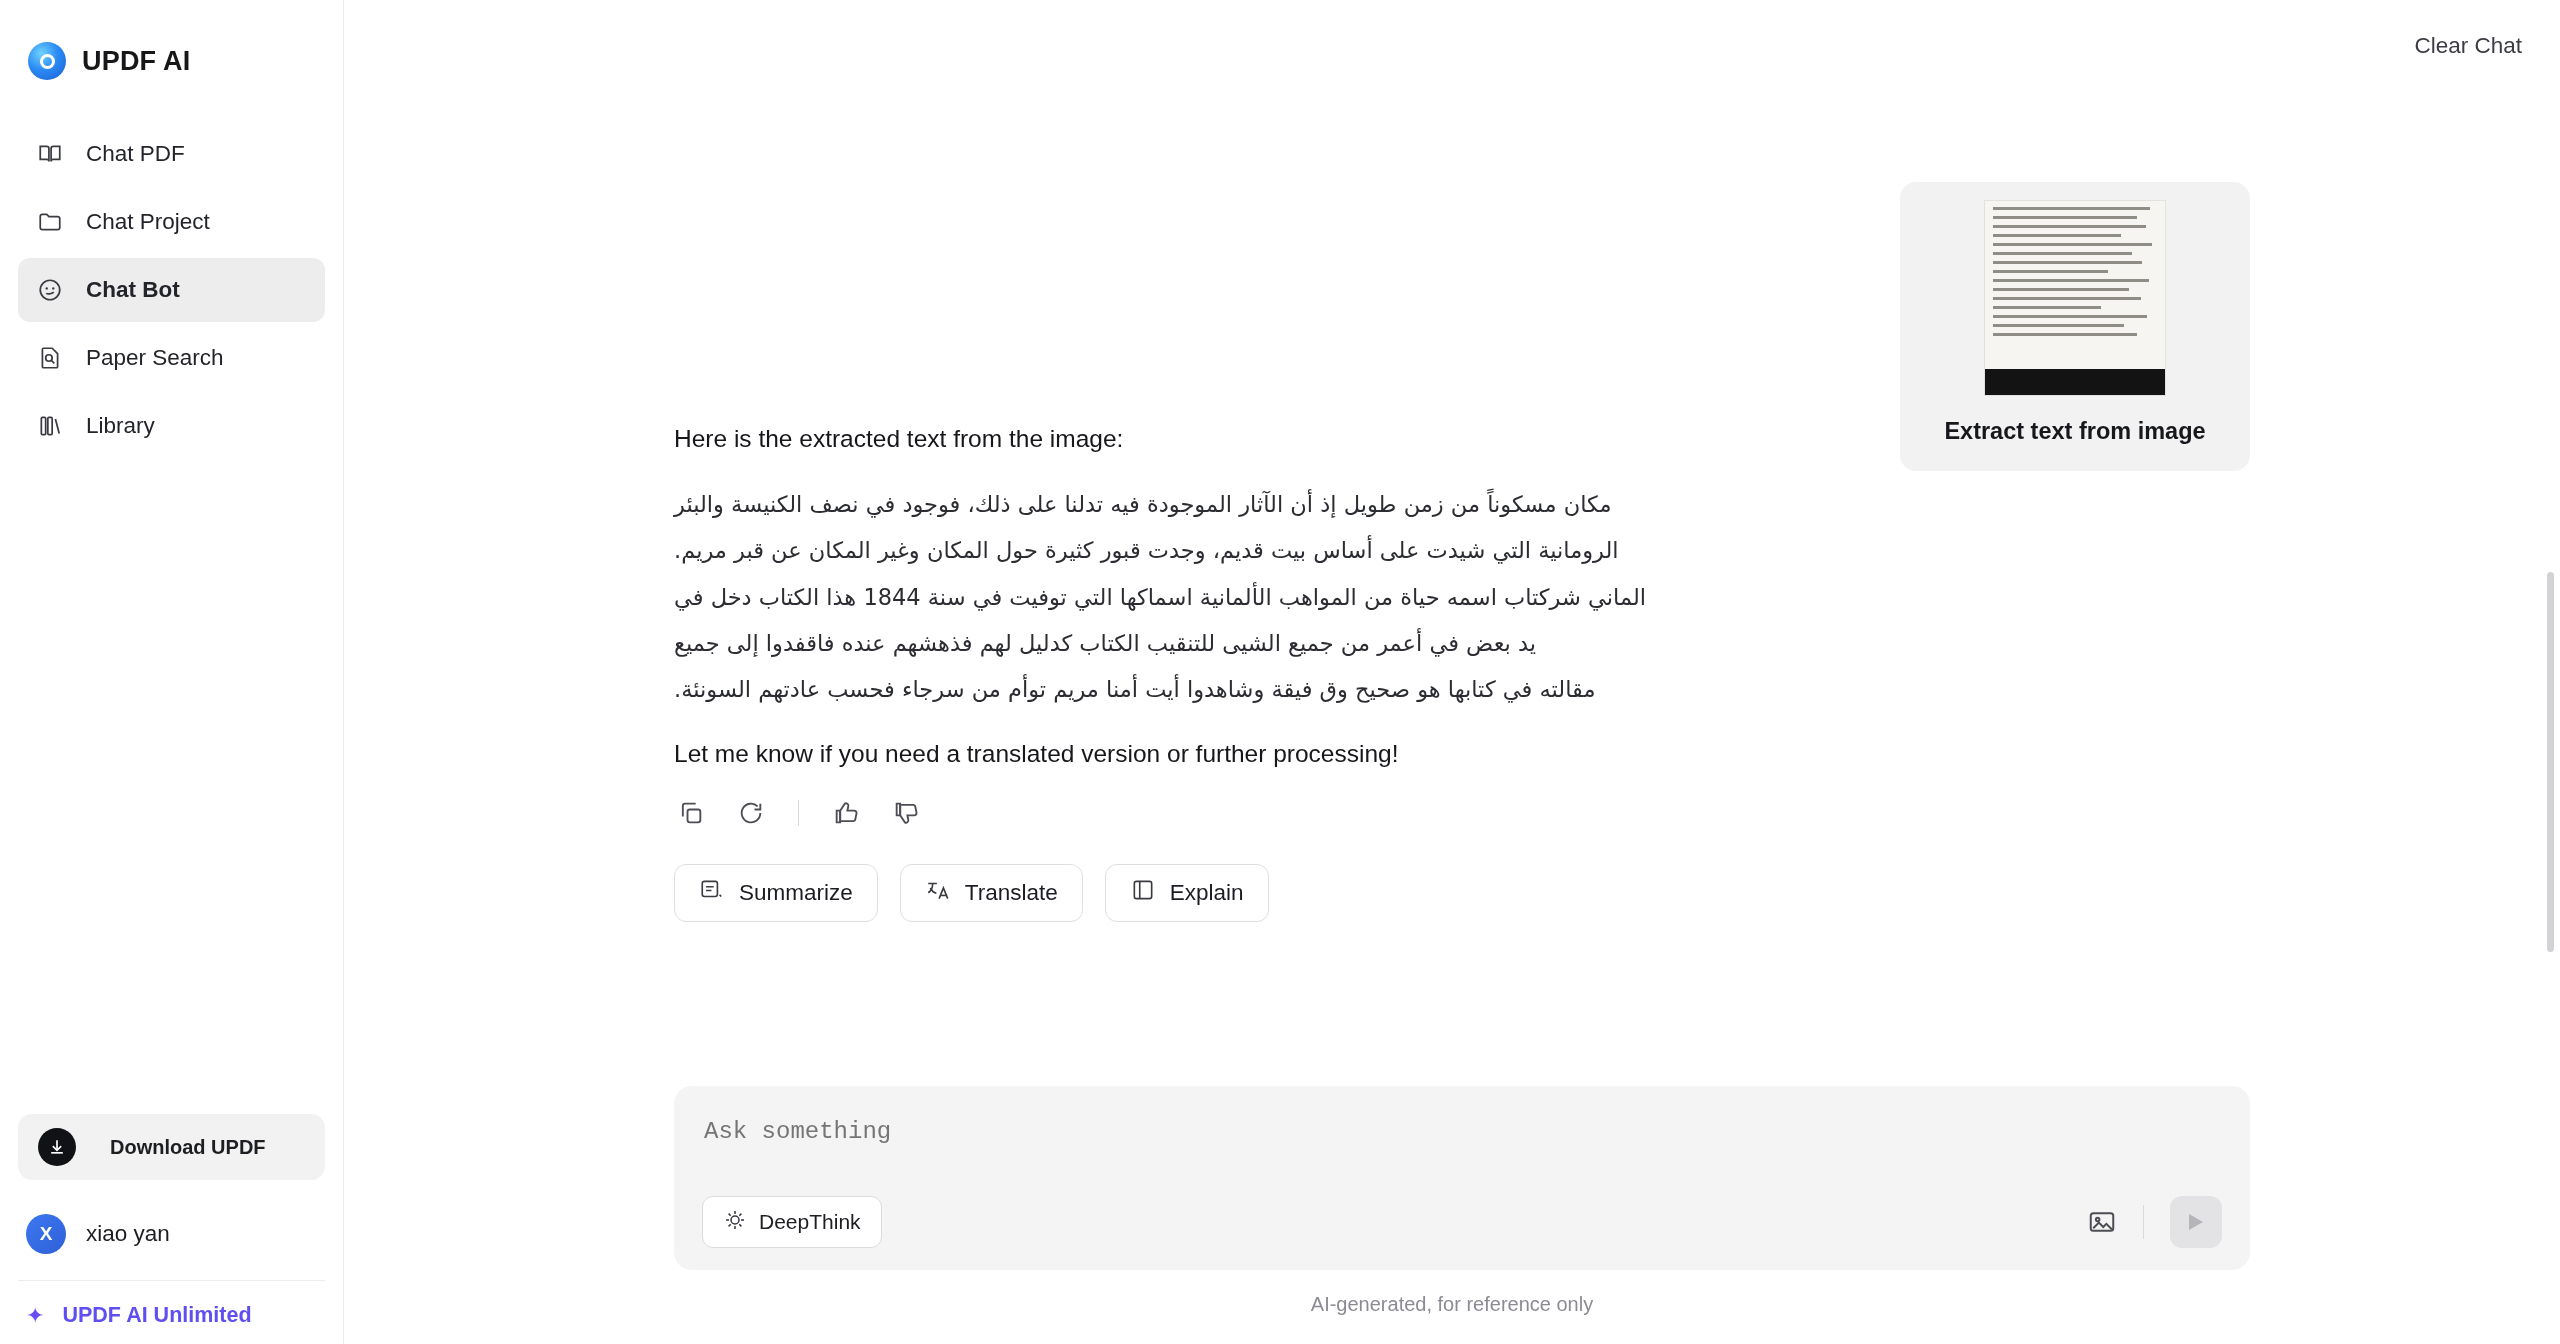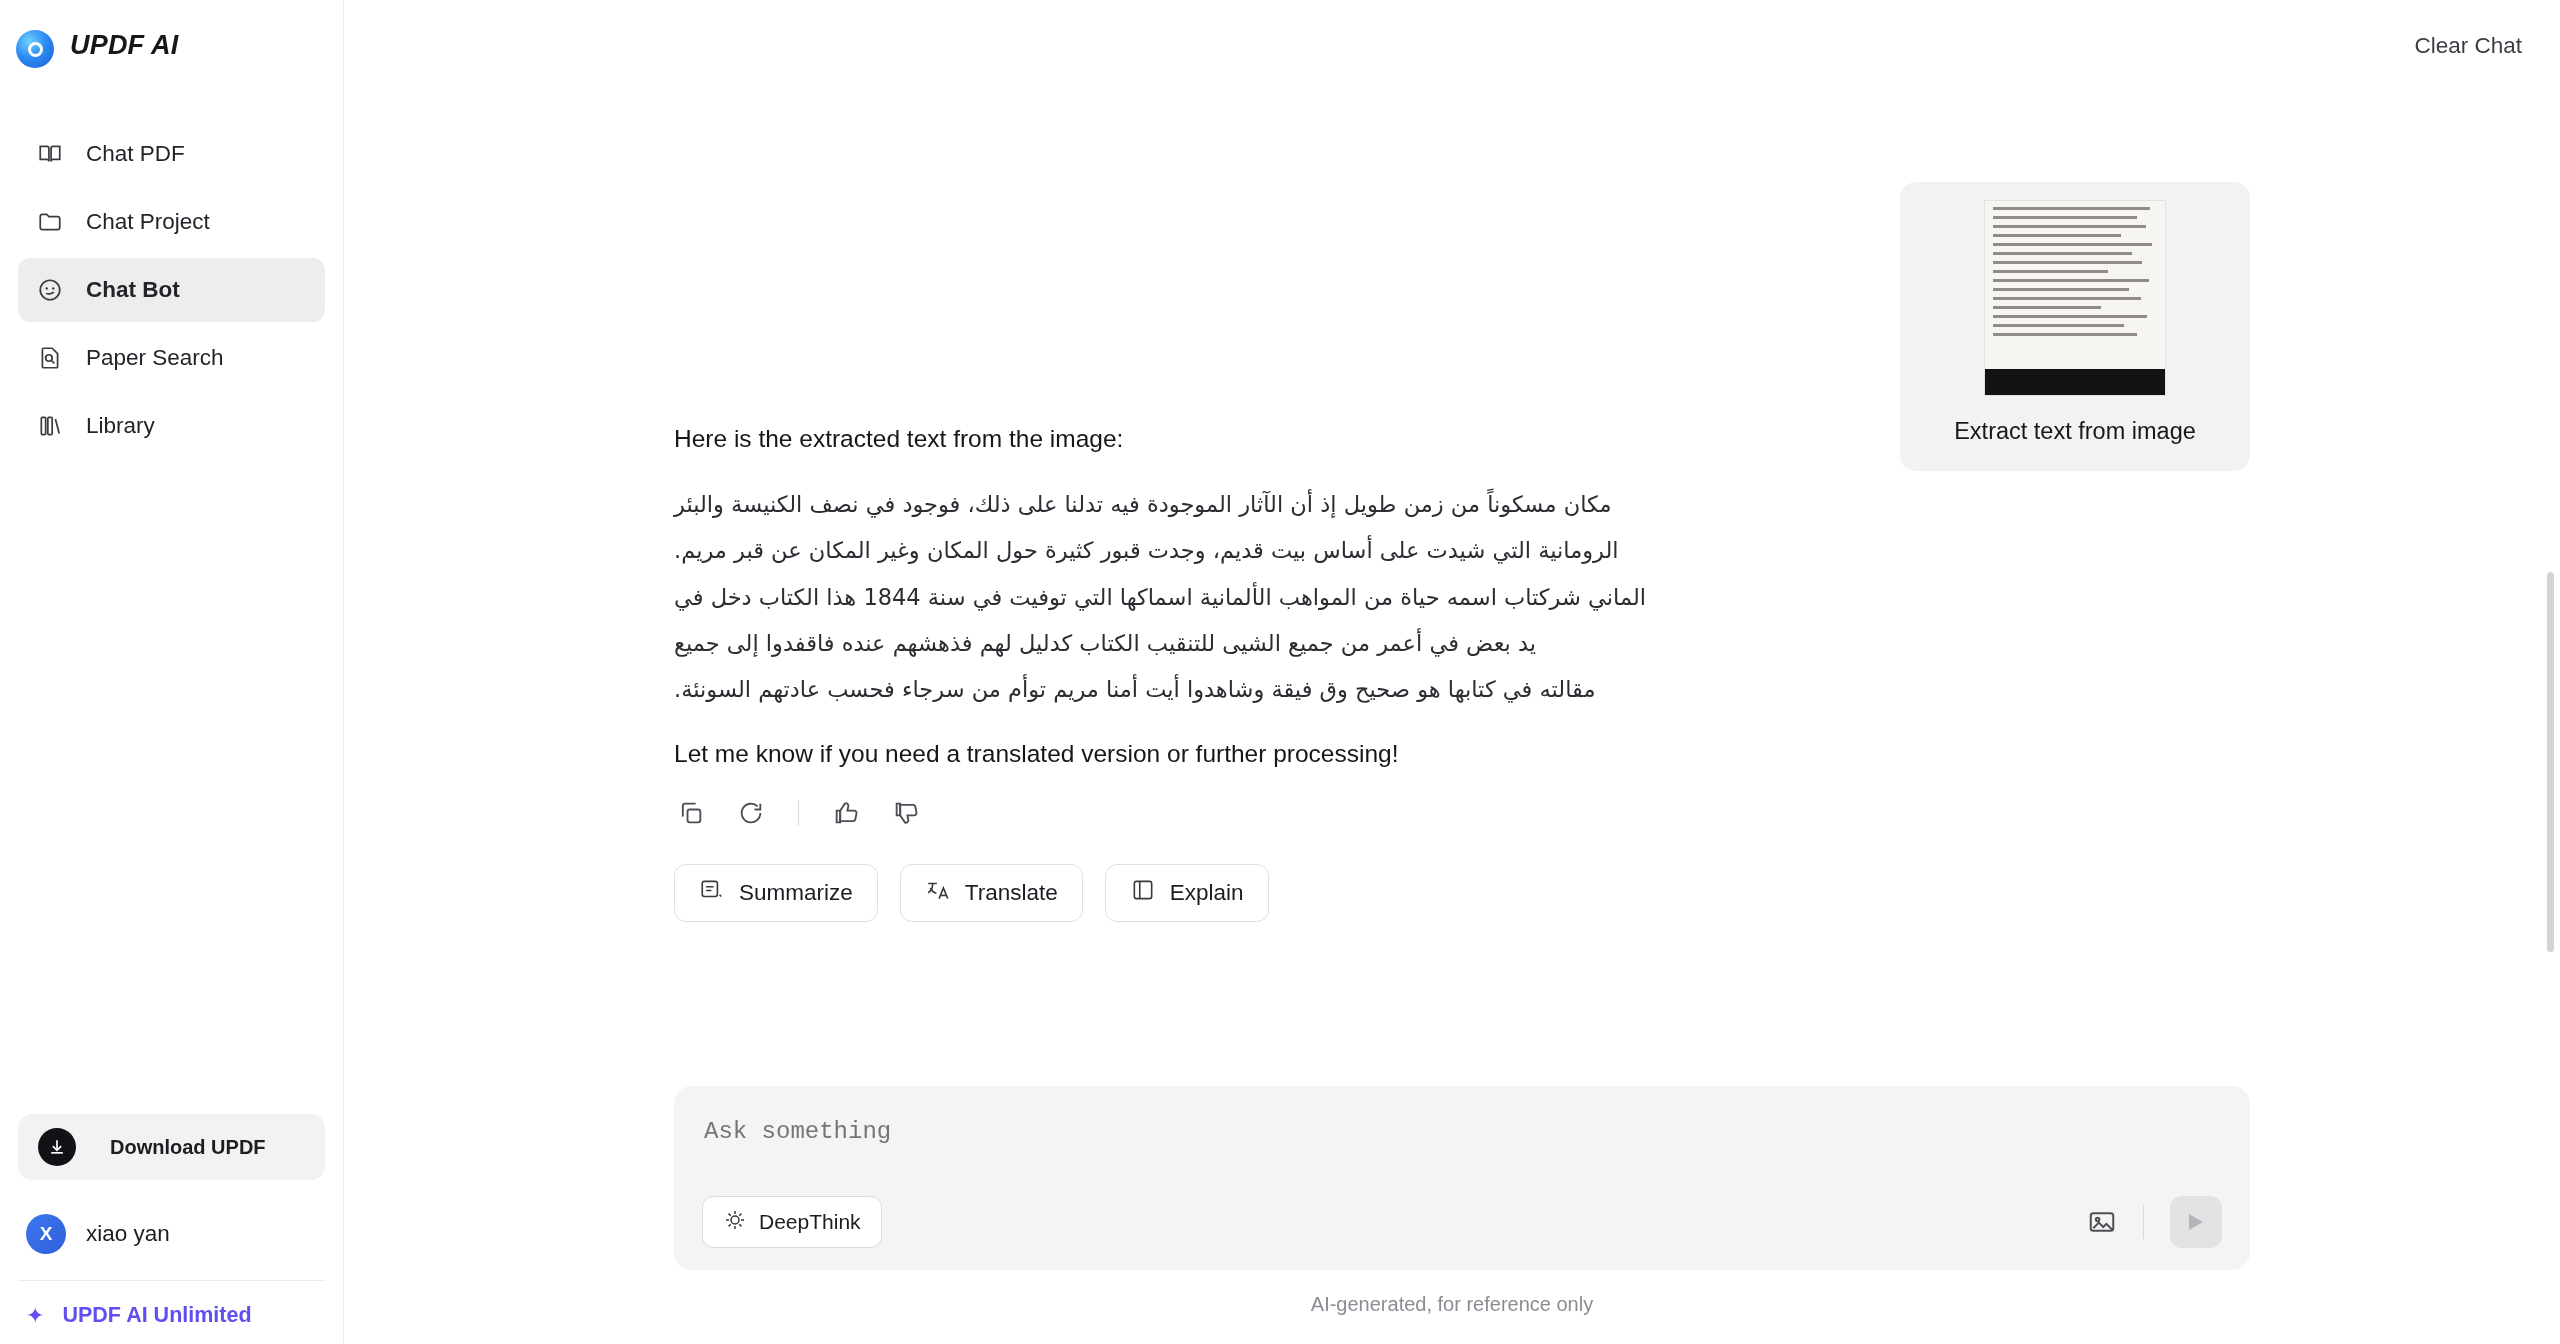--- a/index.html
+++ b/index.html
@@ -21,25 +21,24 @@
     height: 100%;
     background: #ffffff;
     border-right: 1px solid #ececec;
     display: flex;
     flex-direction: column;
     position: relative;
     flex: 0 0 344px;
   }
   .brand {
     display: flex;
-    align-items: flex-start;
+    align-items: center;
     gap: 16px;
-    padding: 30px 0 0 16px;
+    padding: 30px 0 0 28px;
     height: 92px;
-    font-style: italic;
   }
   .brand-logo {
     width: 38px; height: 38px;
     border-radius: 50%;
     background: radial-gradient(circle at 35% 30%, #6fd3ff 0%, #2c8bf5 45%, #1a5fd0 100%);
     display: flex; align-items: center; justify-content: center;
     flex: 0 0 38px;
   }
   .brand-logo .inner {
     width: 15px; height: 15px;
@@ -155,20 +154,21 @@
 
   
   .user-msg {
     position: absolute;
     right: 310px;
     top: 90px;
     width: 350px;
     background: #f2f2f3;
     border-radius: 16px;
     padding: 18px 18px 0 18px;
+    font-weight: bold;
   }
   .img-thumb {
     width: 182px;
     height: 196px;
     margin: 0 auto;
     background: #f6f5f2;
     border: 1px solid #e2e1dd;
     overflow: hidden;
     position: relative;
   }

